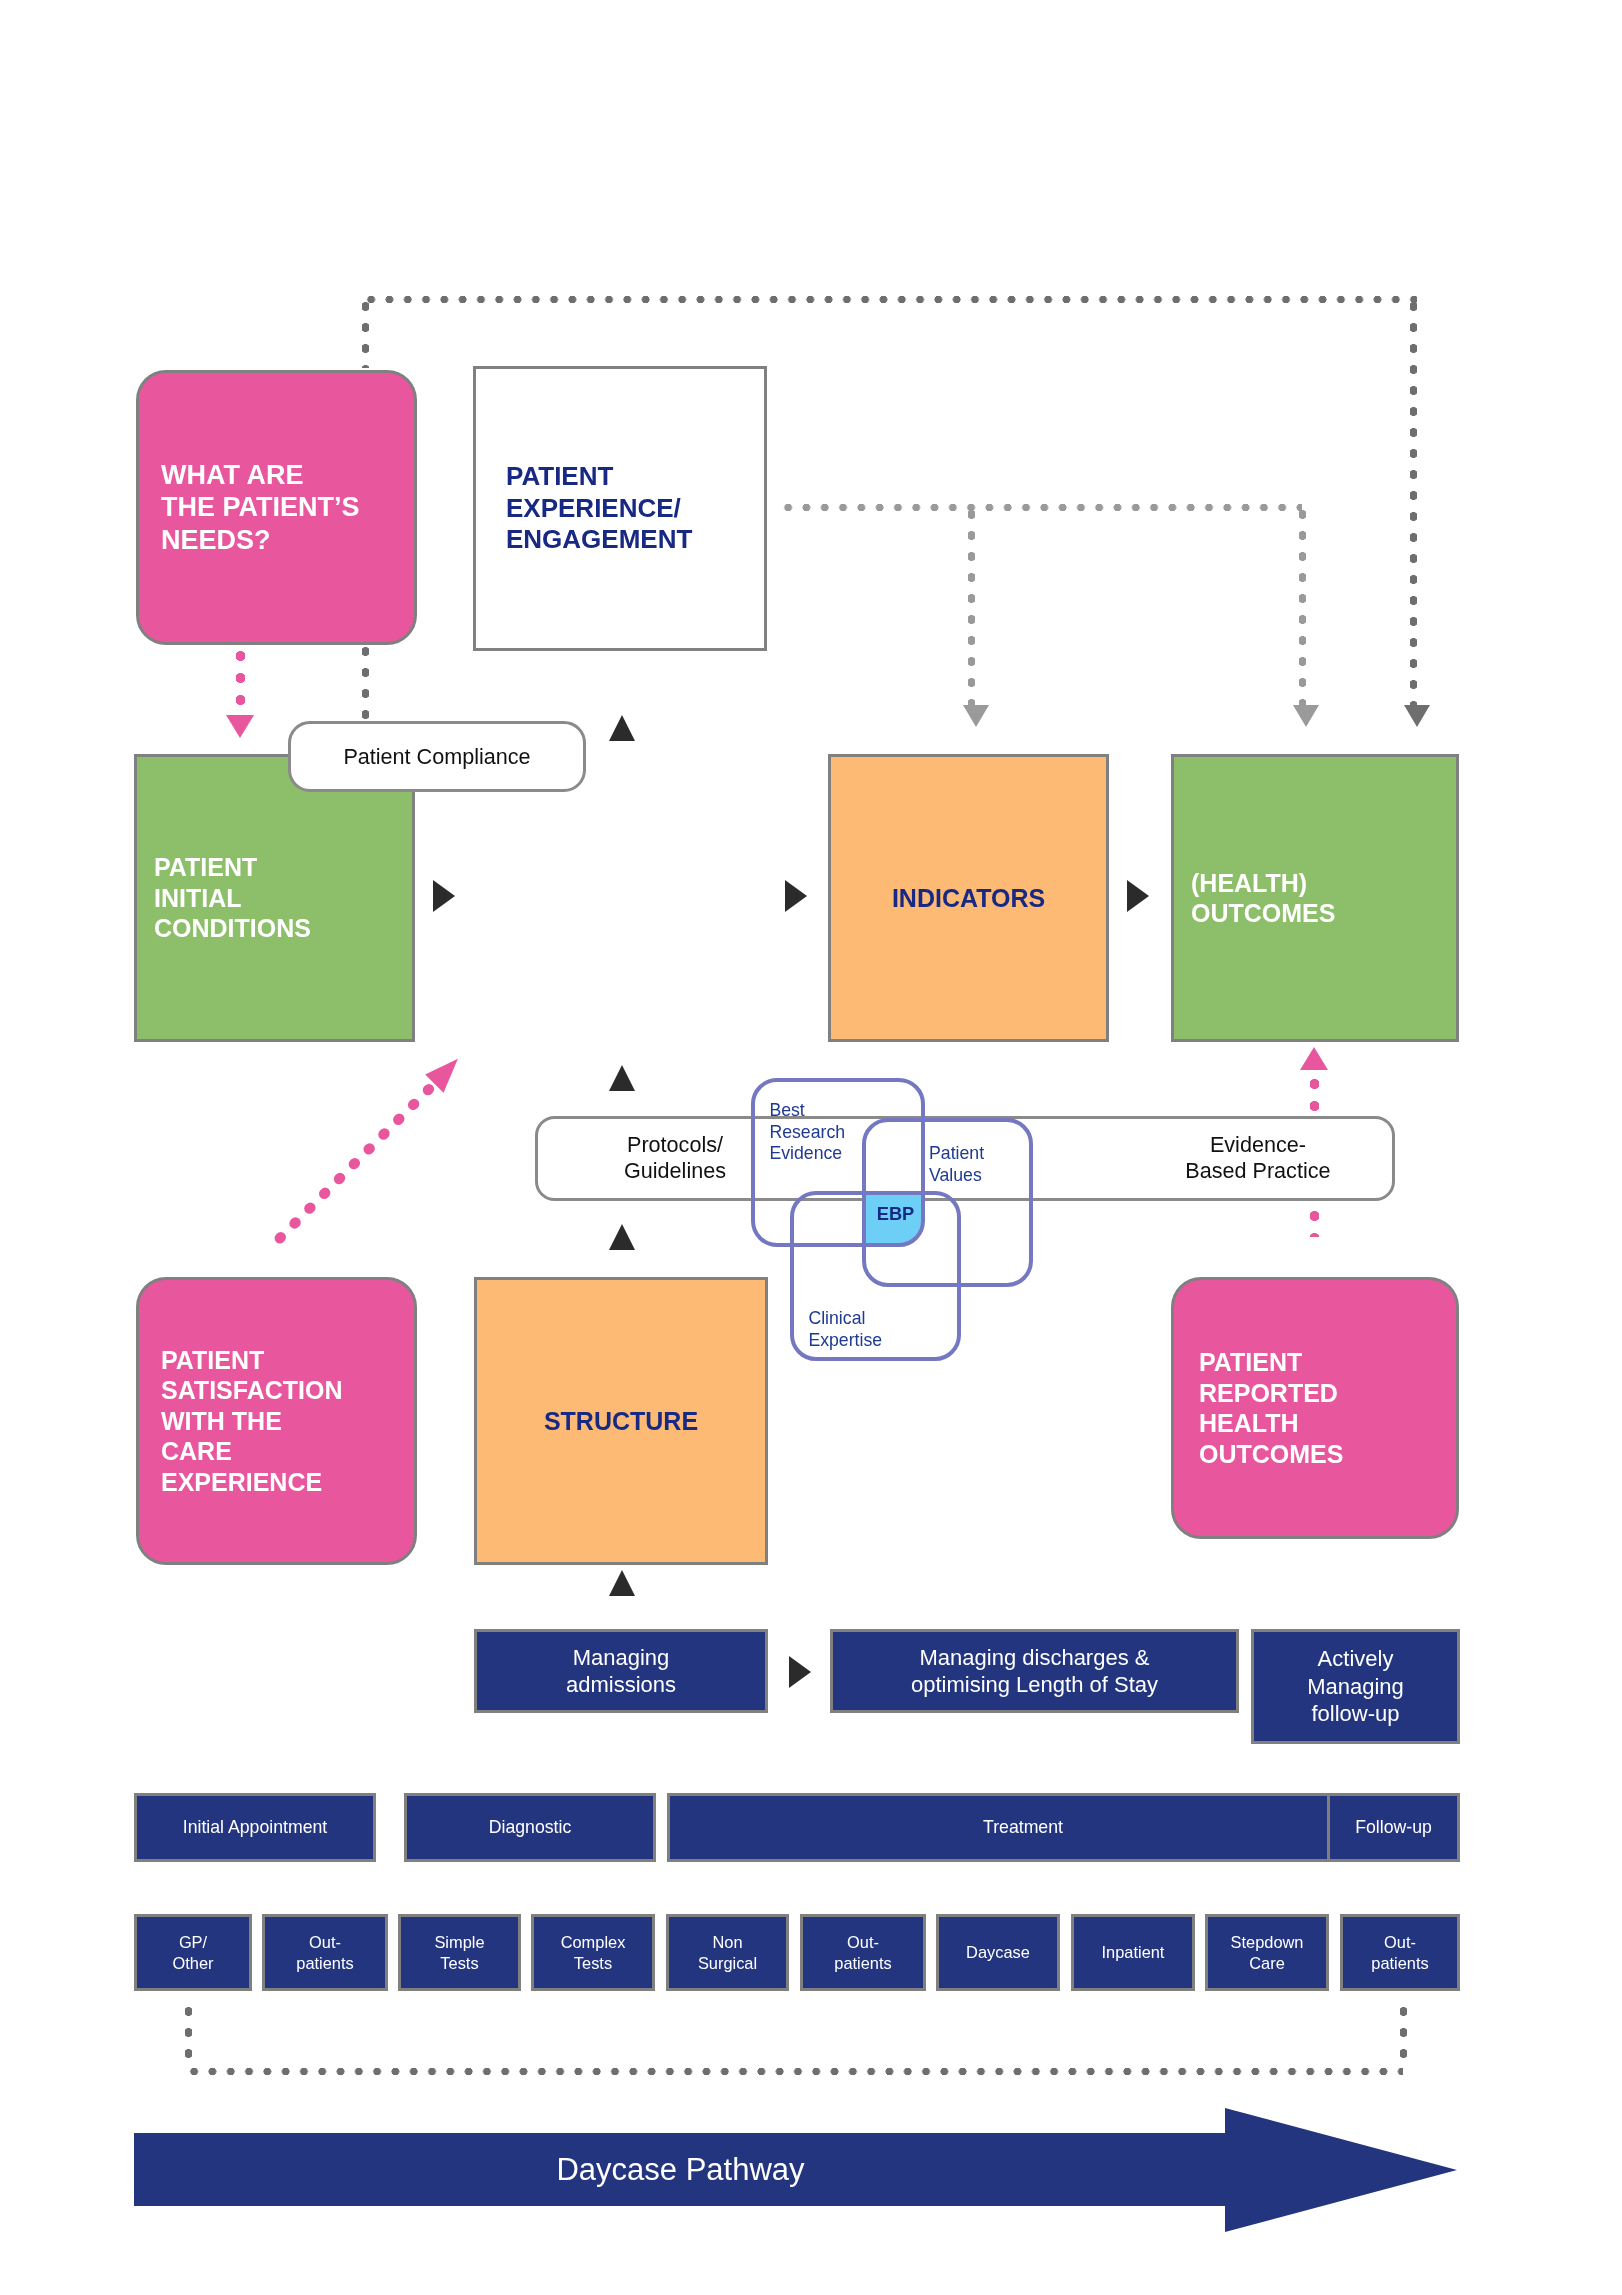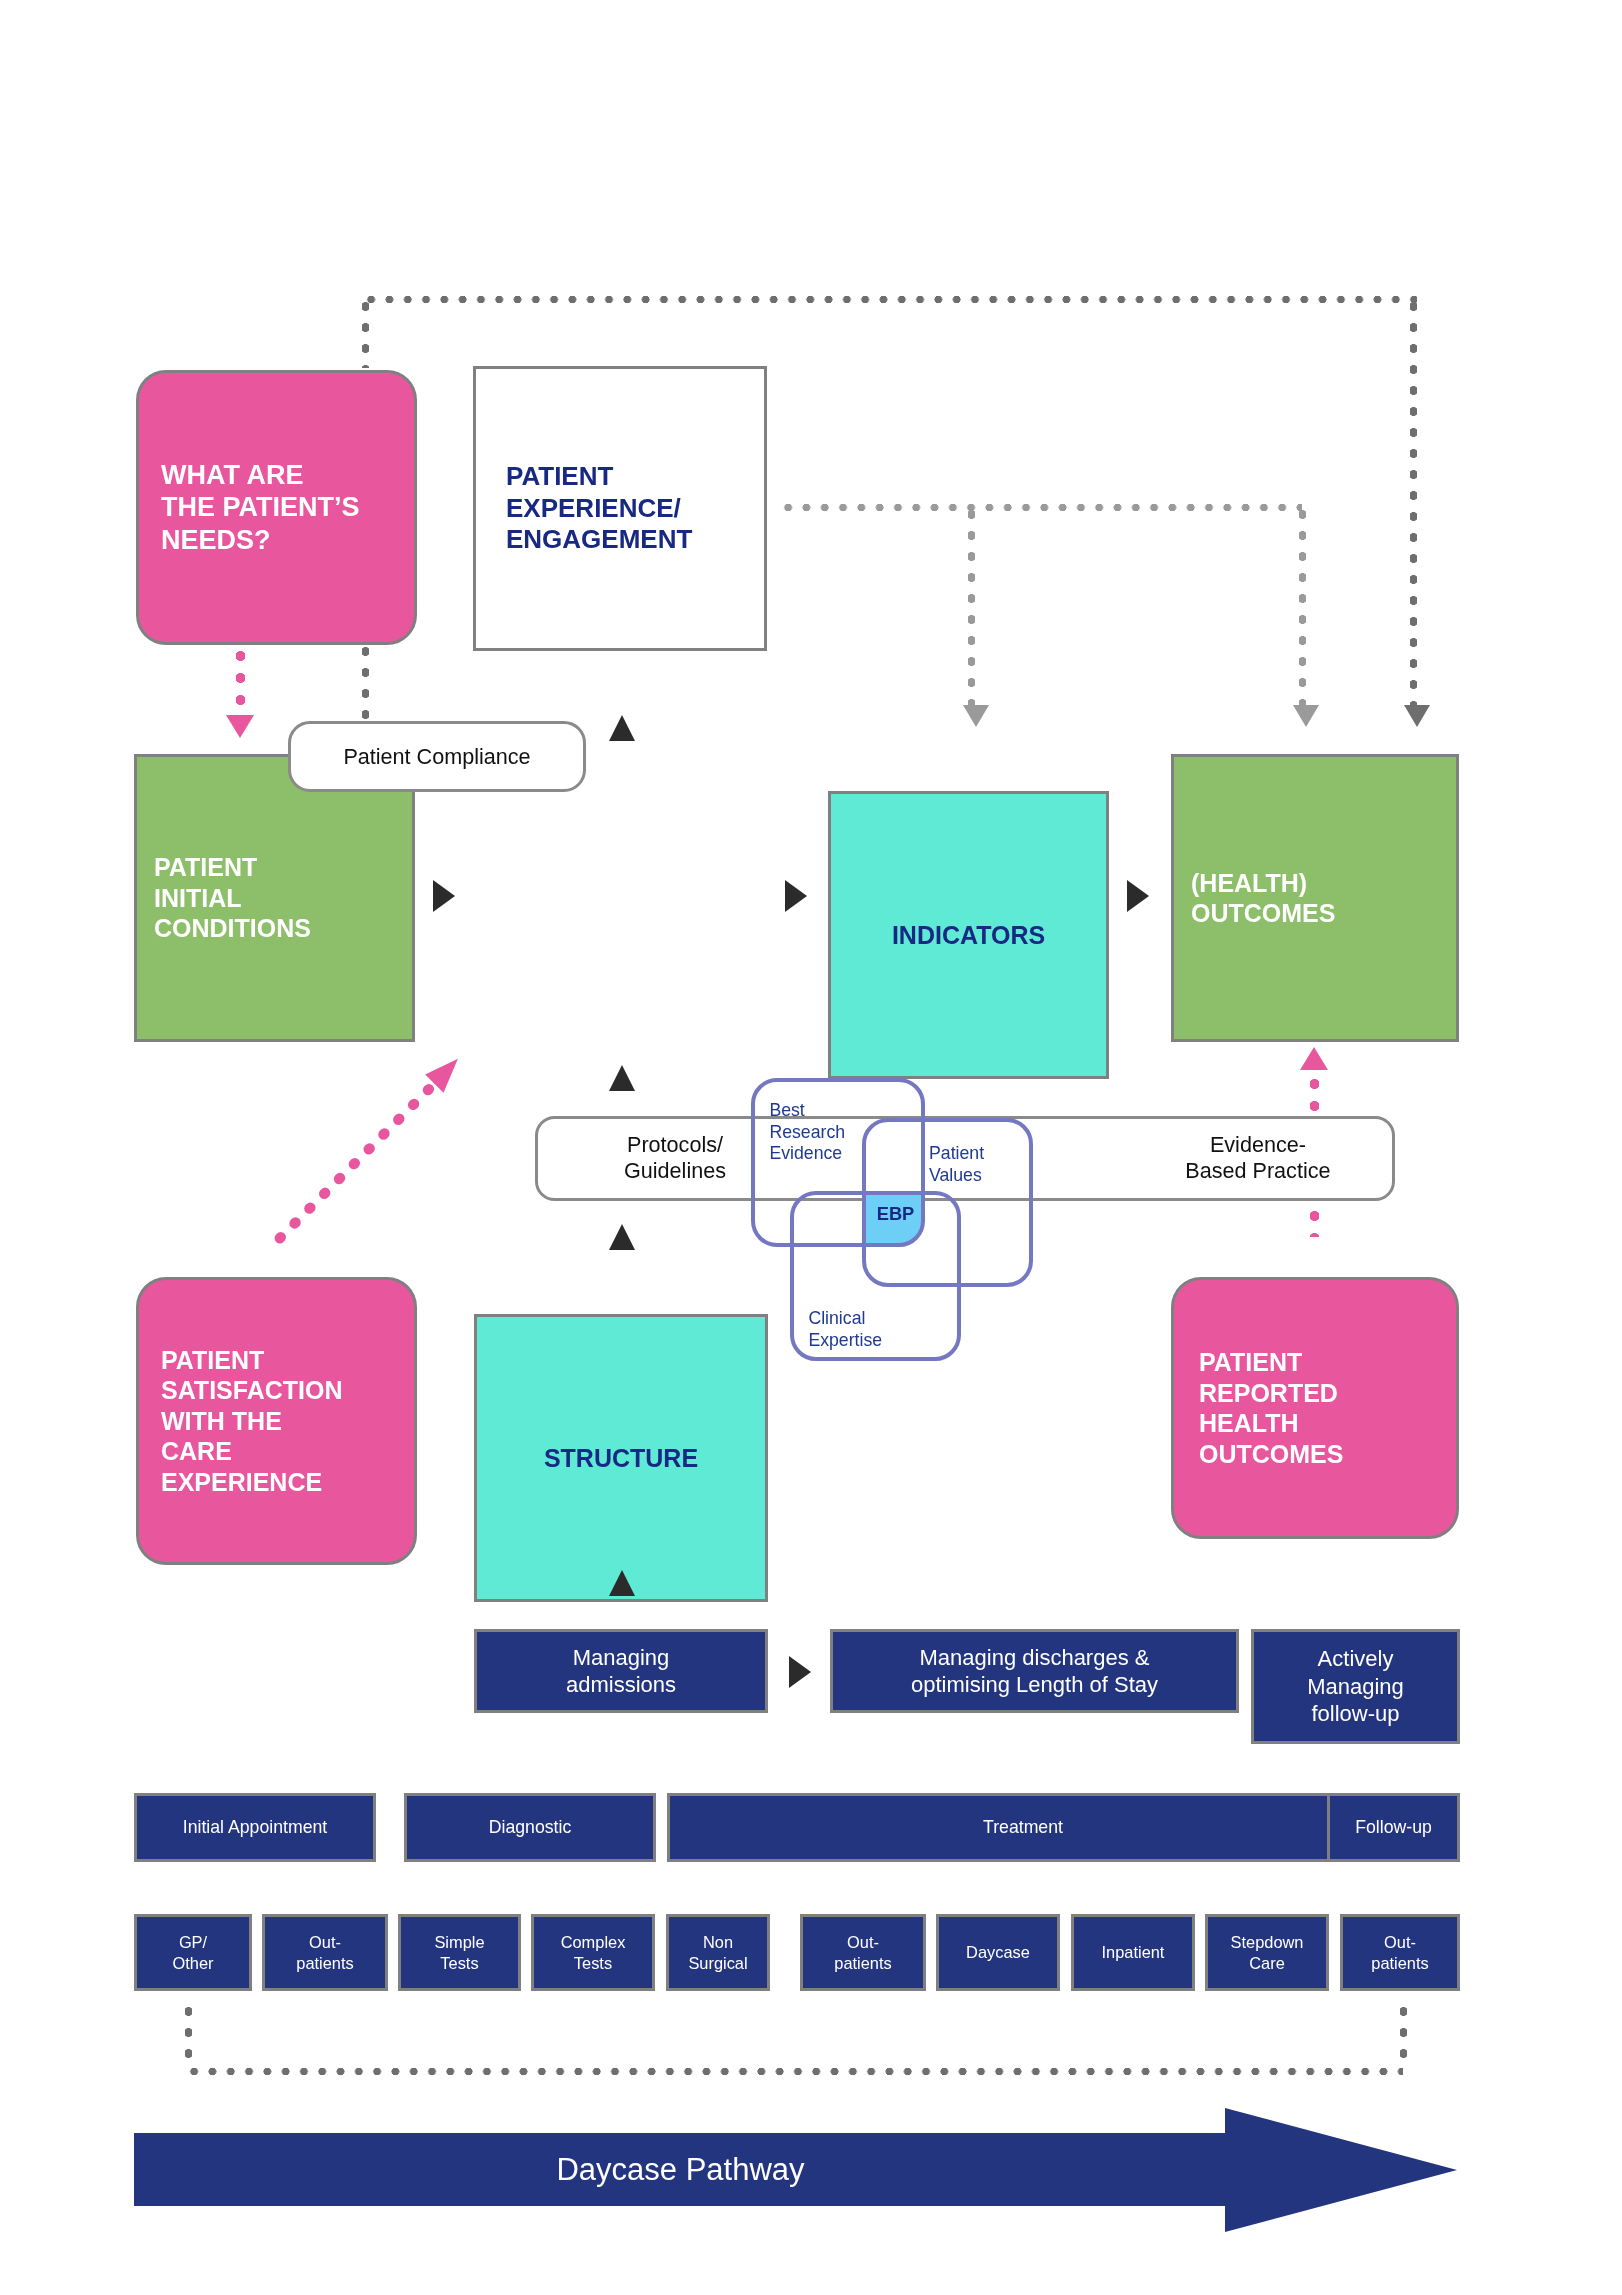--- a/index.html
+++ b/index.html
@@ -33,21 +33,21 @@
 
   .rounded {
     border: 3.9px solid #808080;
     border-radius: 30px;
     display: flex; align-items: center;
   }
 
   .pinkbox { background: #E8579E; }
   .greenbox { background: #8DBF6B; }
   .bluebox  { background: #0099E0; }
-  .ltbluebox{ background: #5eead4; margin-top: 37px; }
+  .ltbluebox{ background: #fdba74; }
   .whitebox { background: #ffffff; }
 
   .w-bold { color:#ffffff; font-weight:bold; }
   .n-bold { color:#172983; font-weight:bold; }
 
   
   .f-big   { font-size: 27px; line-height: 1.20; }
   .f-mid   { font-size: 25px; line-height: 1.22; }
   .f-lg    { font-size: 26px; line-height: 1.22; }
   .f-reg   { font-size: 22px; line-height: 1.25; font-weight: normal; }
@@ -360,21 +360,21 @@
       <div>Simple</div>
         <div>Tests</div>
     </div>
   </div>
   <div class="navy-cell" style="left:531px; top:1914px; width:124px; height:77px;">
     <div class="t f-xs">
       <div>Complex</div>
         <div>Tests</div>
     </div>
   </div>
-  <div class="navy-cell" style="left:666px; top:1914px; width:104px; height:77px;">
+  <div class="navy-cell" style="left:666px; top:1914px; width:123px; height:77px;">
     <div class="t f-xs">
       <div>Non</div>
         <div>Surgical</div>
     </div>
   </div>
   <div class="navy-cell" style="left:800px; top:1914px; width:126px; height:77px;">
     <div class="t f-xs">
       <div>Out-</div>
         <div>patients</div>
     </div>

